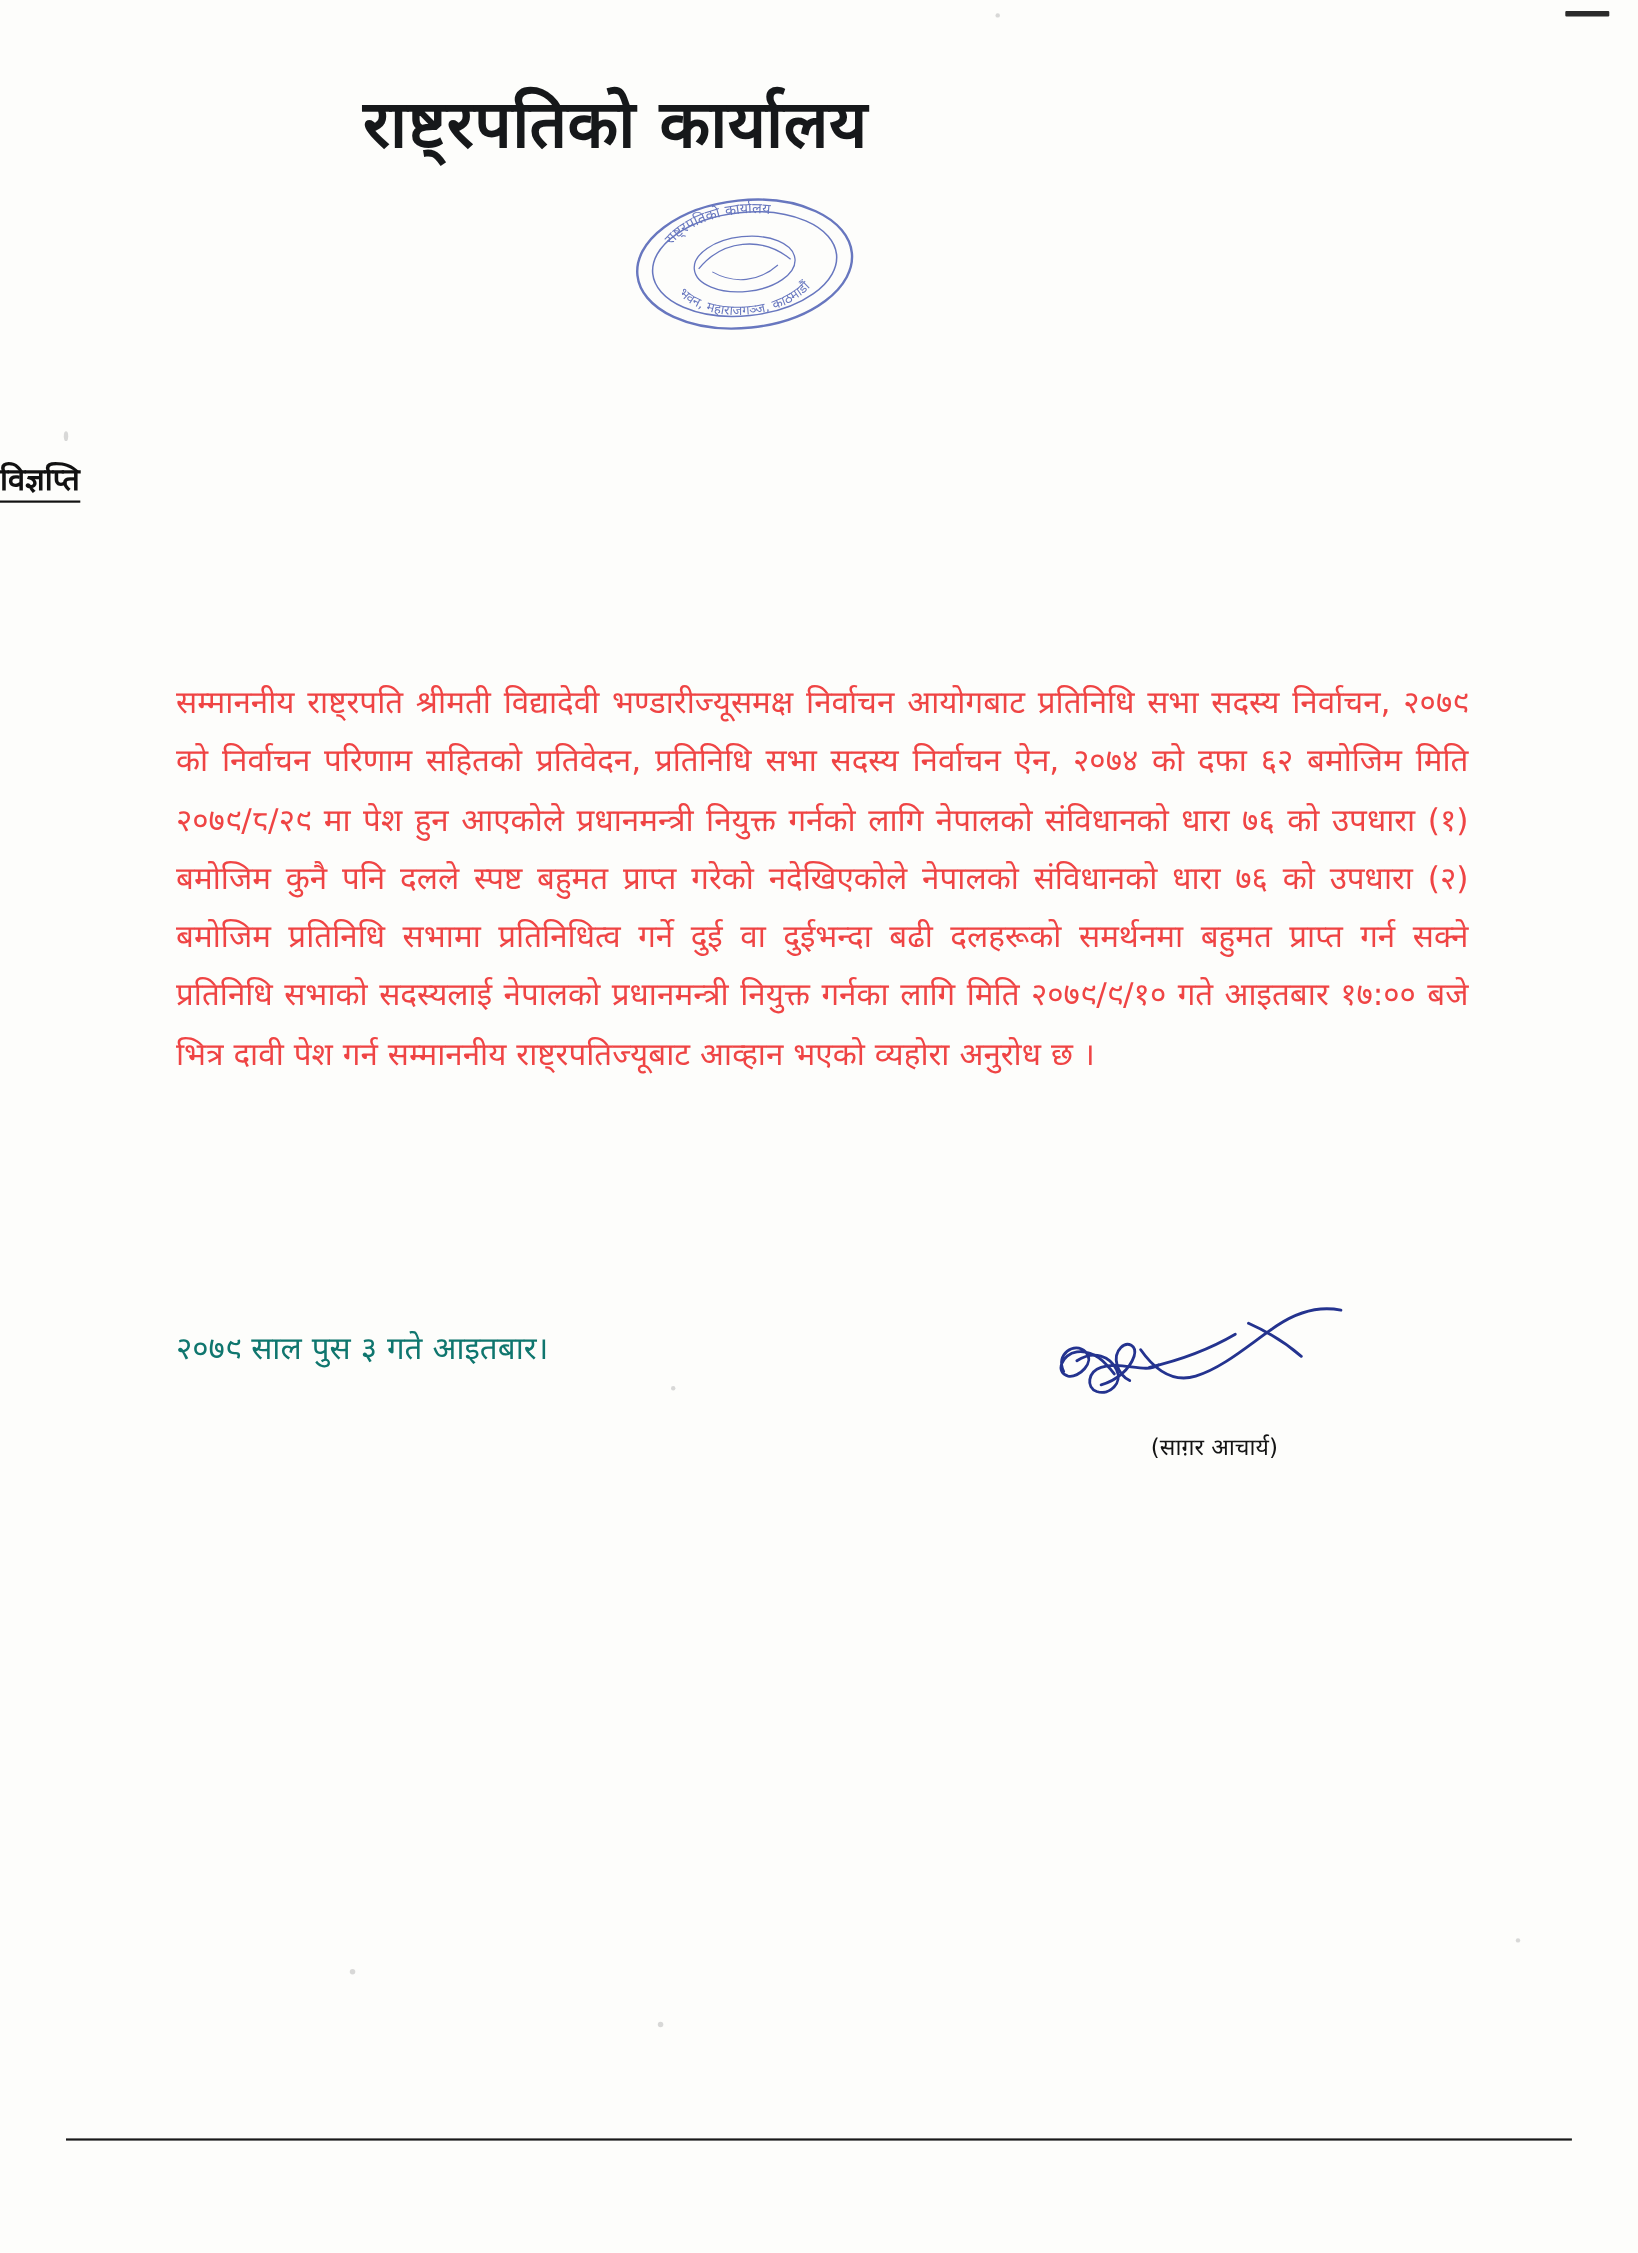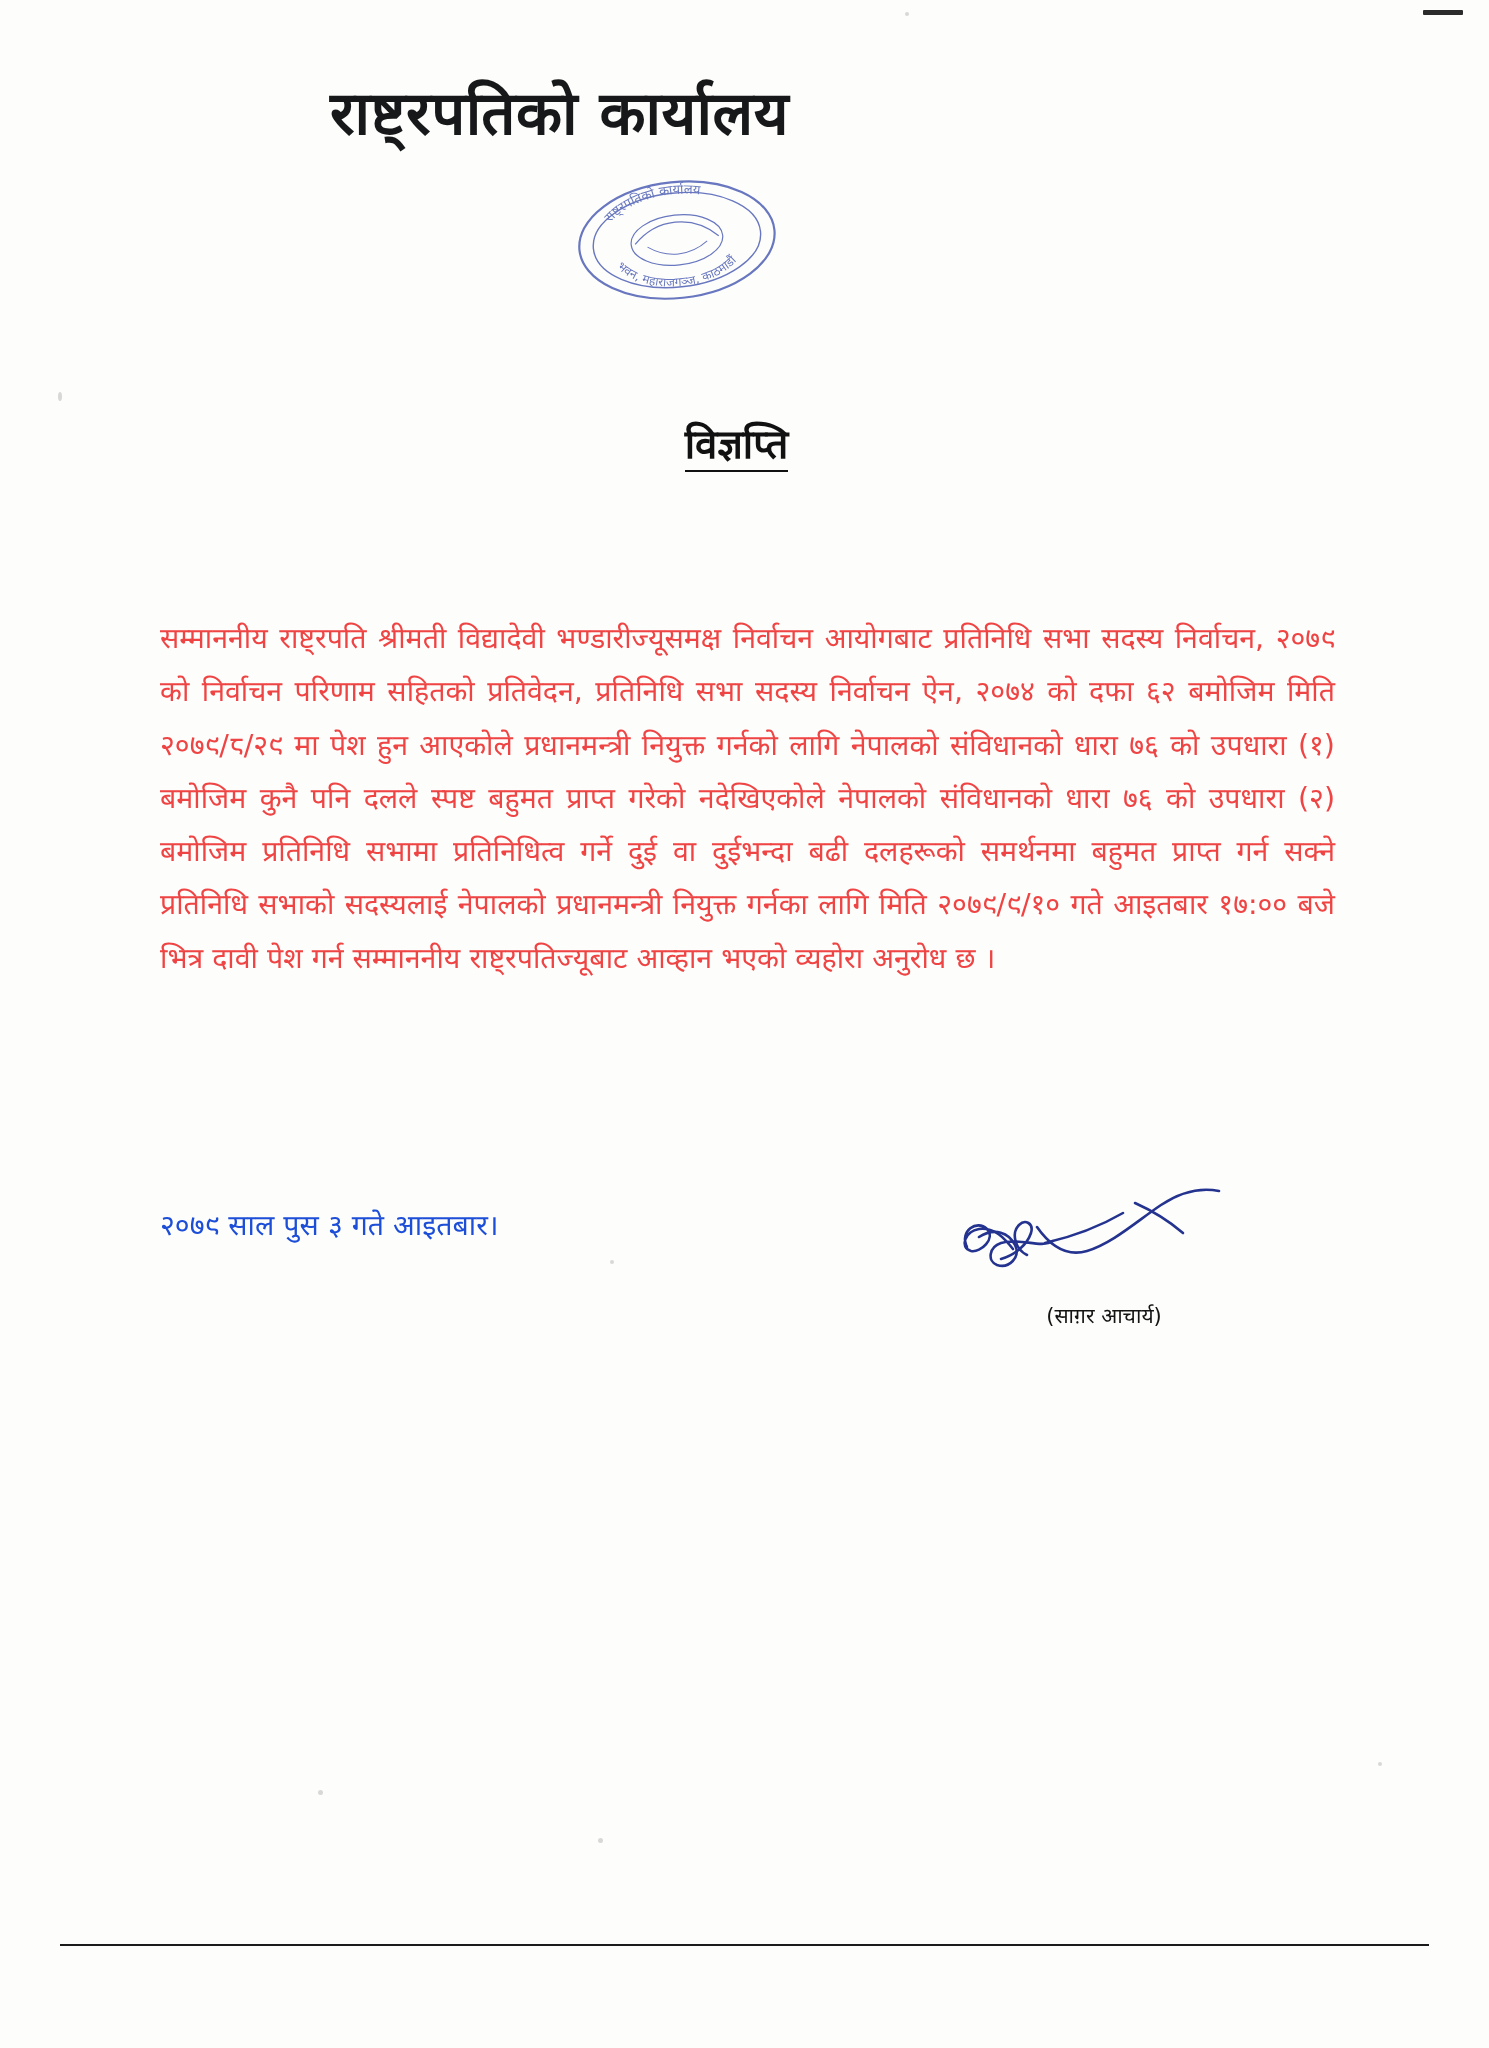--- a/index.html
+++ b/index.html
@@ -87,23 +87,22 @@
     color: #2f44a8;
   }
   .seal svg { display:block; }
 
   
   .doc-heading {
     position: absolute;
     top: 415px;
     left: 0;
     right: 16px;
-    text-align: center;
-    font-family: "DejaVu Sans", sans-serif;
-    font-size: 40px;
+    font-family: "DejaVu Sans", sans-serif;
+    font-size: 28px;
     font-weight: 700;
     color: #111;
   }
   .doc-heading span {
     border-bottom: 2px solid #111;
     padding-bottom: 3px;
   }
 
   .body-text {
     position: absolute;
@@ -117,21 +116,21 @@
     text-justify: inter-word;
     color: #ef4444;
   }
 
   .date-line {
     position: absolute;
     top: 1205px;
     left: 160px;
     font-family: "DejaVu Sans", sans-serif;
     font-size: 28.5px;
-    color: #1d4ed8;
+    color: #0f766e;
   }
 
   
   .sign-block {
     position: absolute;
     top: 1195px;
     right: 175px;
     width: 420px;
     text-align: center;
   }

